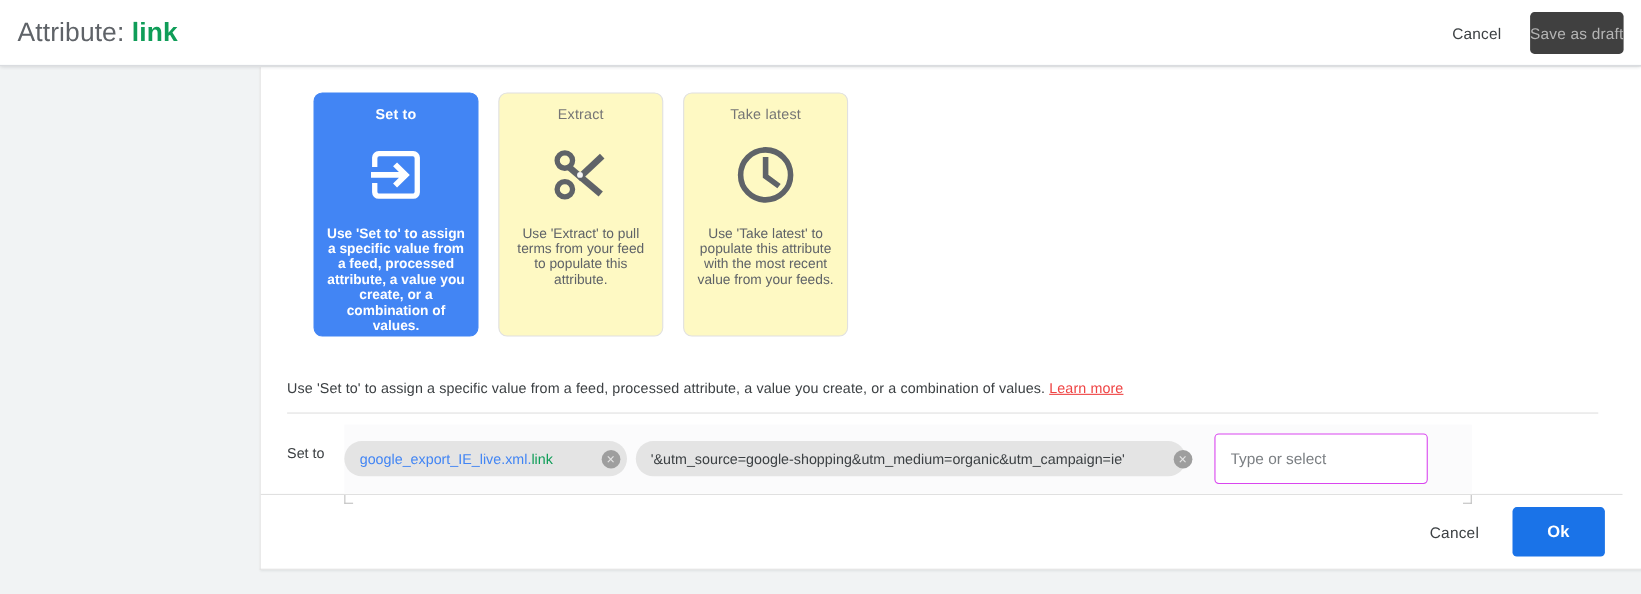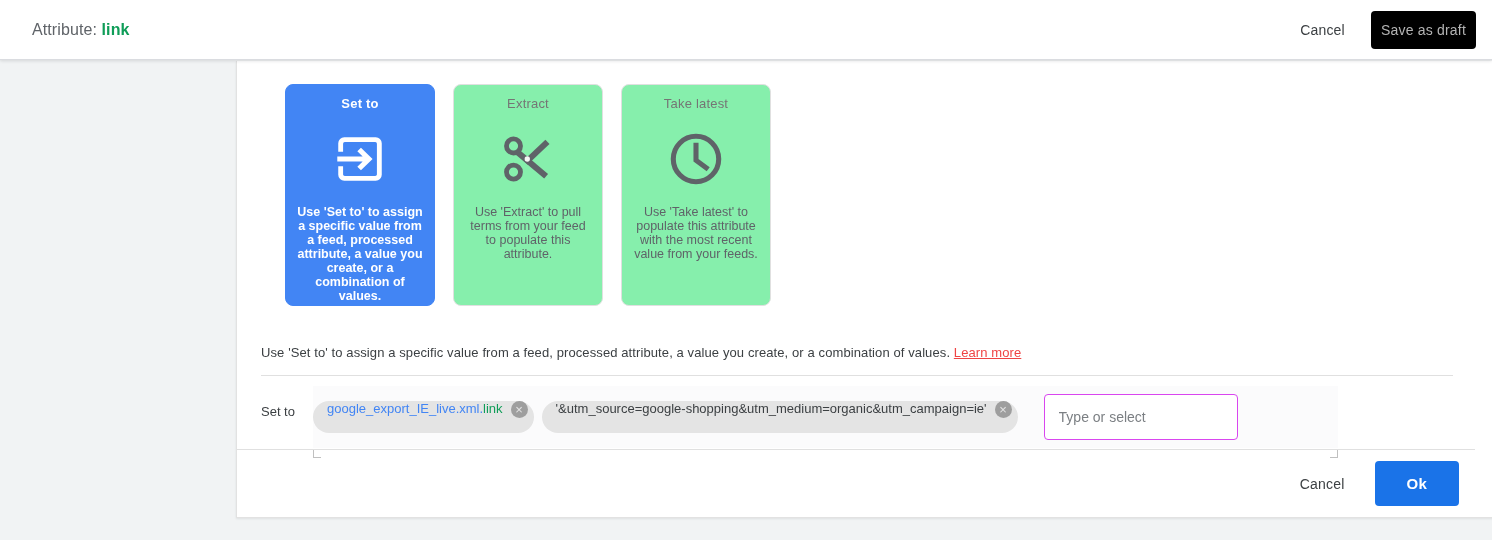--- a/index.html
+++ b/index.html
@@ -15,22 +15,22 @@
   .topbar {
     position: absolute; left: 0; top: 0;
     width: 1492px; height: 60px;
     background: #ffffff;
     border-bottom: 1px solid #dadce0;
     box-shadow: 0 1px 3px rgba(60,64,67,0.16);
     display: flex; align-items: center;
     z-index: 5;
   }
   .topbar-title {
-    margin-left: 32px;
-    font-size: 16px;
+    margin-left: 16px;
+    font-size: 24px;
     color: #5f6368;
     font-weight: 400;
     letter-spacing: 0.1px;
     white-space: nowrap;
   }
   .topbar-title .attr-name {
     color: #0f9d58;
     font-weight: 700;
   }
   .topbar-actions {
@@ -43,26 +43,26 @@
     border: none;
     font-family: "Liberation Sans", sans-serif;
     font-size: 14px;
     color: #3c4043;
     padding: 9px 16px;
     border-radius: 4px;
     cursor: pointer;
     letter-spacing: 0.2px;
   }
   .btn-disabled {
-    background: #000000;
+    background: #404040;
     border: none;
     font-family: "Liberation Sans", sans-serif;
     font-size: 14px;
     color: #b4b4b4;
-    padding: 11px 10px;
+    padding: 11px 0;
     border-radius: 4px;
     margin-left: 10px;
     cursor: default;
     letter-spacing: 0.2px;
   }
 
   
   .panel {
     position: absolute;
     left: 236px; top: 61px;
@@ -83,21 +83,21 @@
     width: 150px; height: 222px;
     border-radius: 8px;
     display: flex;
     flex-direction: column;
     align-items: center;
     margin-right: 18px;
     cursor: pointer;
     padding-top: 11px;
   }
   .card.unselected {
-    background: #86efac;
+    background: #fef9c3;
     border: 1px solid #e0e0e0;
   }
   .card.selected {
     background: #4285f4;
     border: 1px solid #4285f4;
   }
   .card-title {
     font-size: 13px;
     color: #757575;
     margin-bottom: 2px;
@@ -164,29 +164,30 @@
     display: flex;
     align-items: center;
     flex-wrap: wrap;
     background: #fbfbfc;
     padding: 8px 0 8px 0;
     width: 1025px;
     min-height: 56px;
   }
   .chip {
     display: inline-flex;
-    align-items: flex-start;
+    align-items: center;
     background: #e4e4e4;
     border-radius: 16px;
     height: 32px;
     padding: 0 6px 0 14px;
     margin-right: 8px;
     font-size: 13px;
     cursor: pointer;
     max-width: 500px;
+    gap: 36px;
   }
   .chip-text { white-space: nowrap; }
   .chip-text .seg-blue  { color: #4285f4; }
   .chip-text .seg-green { color: #0f9d58; }
   .chip-text .seg-dark  { color: #3c4043; }
   .chip-remove {
     width: 17px; height: 17px;
     margin-left: 8px;
     border-radius: 50%;
     background: #9e9e9e;

